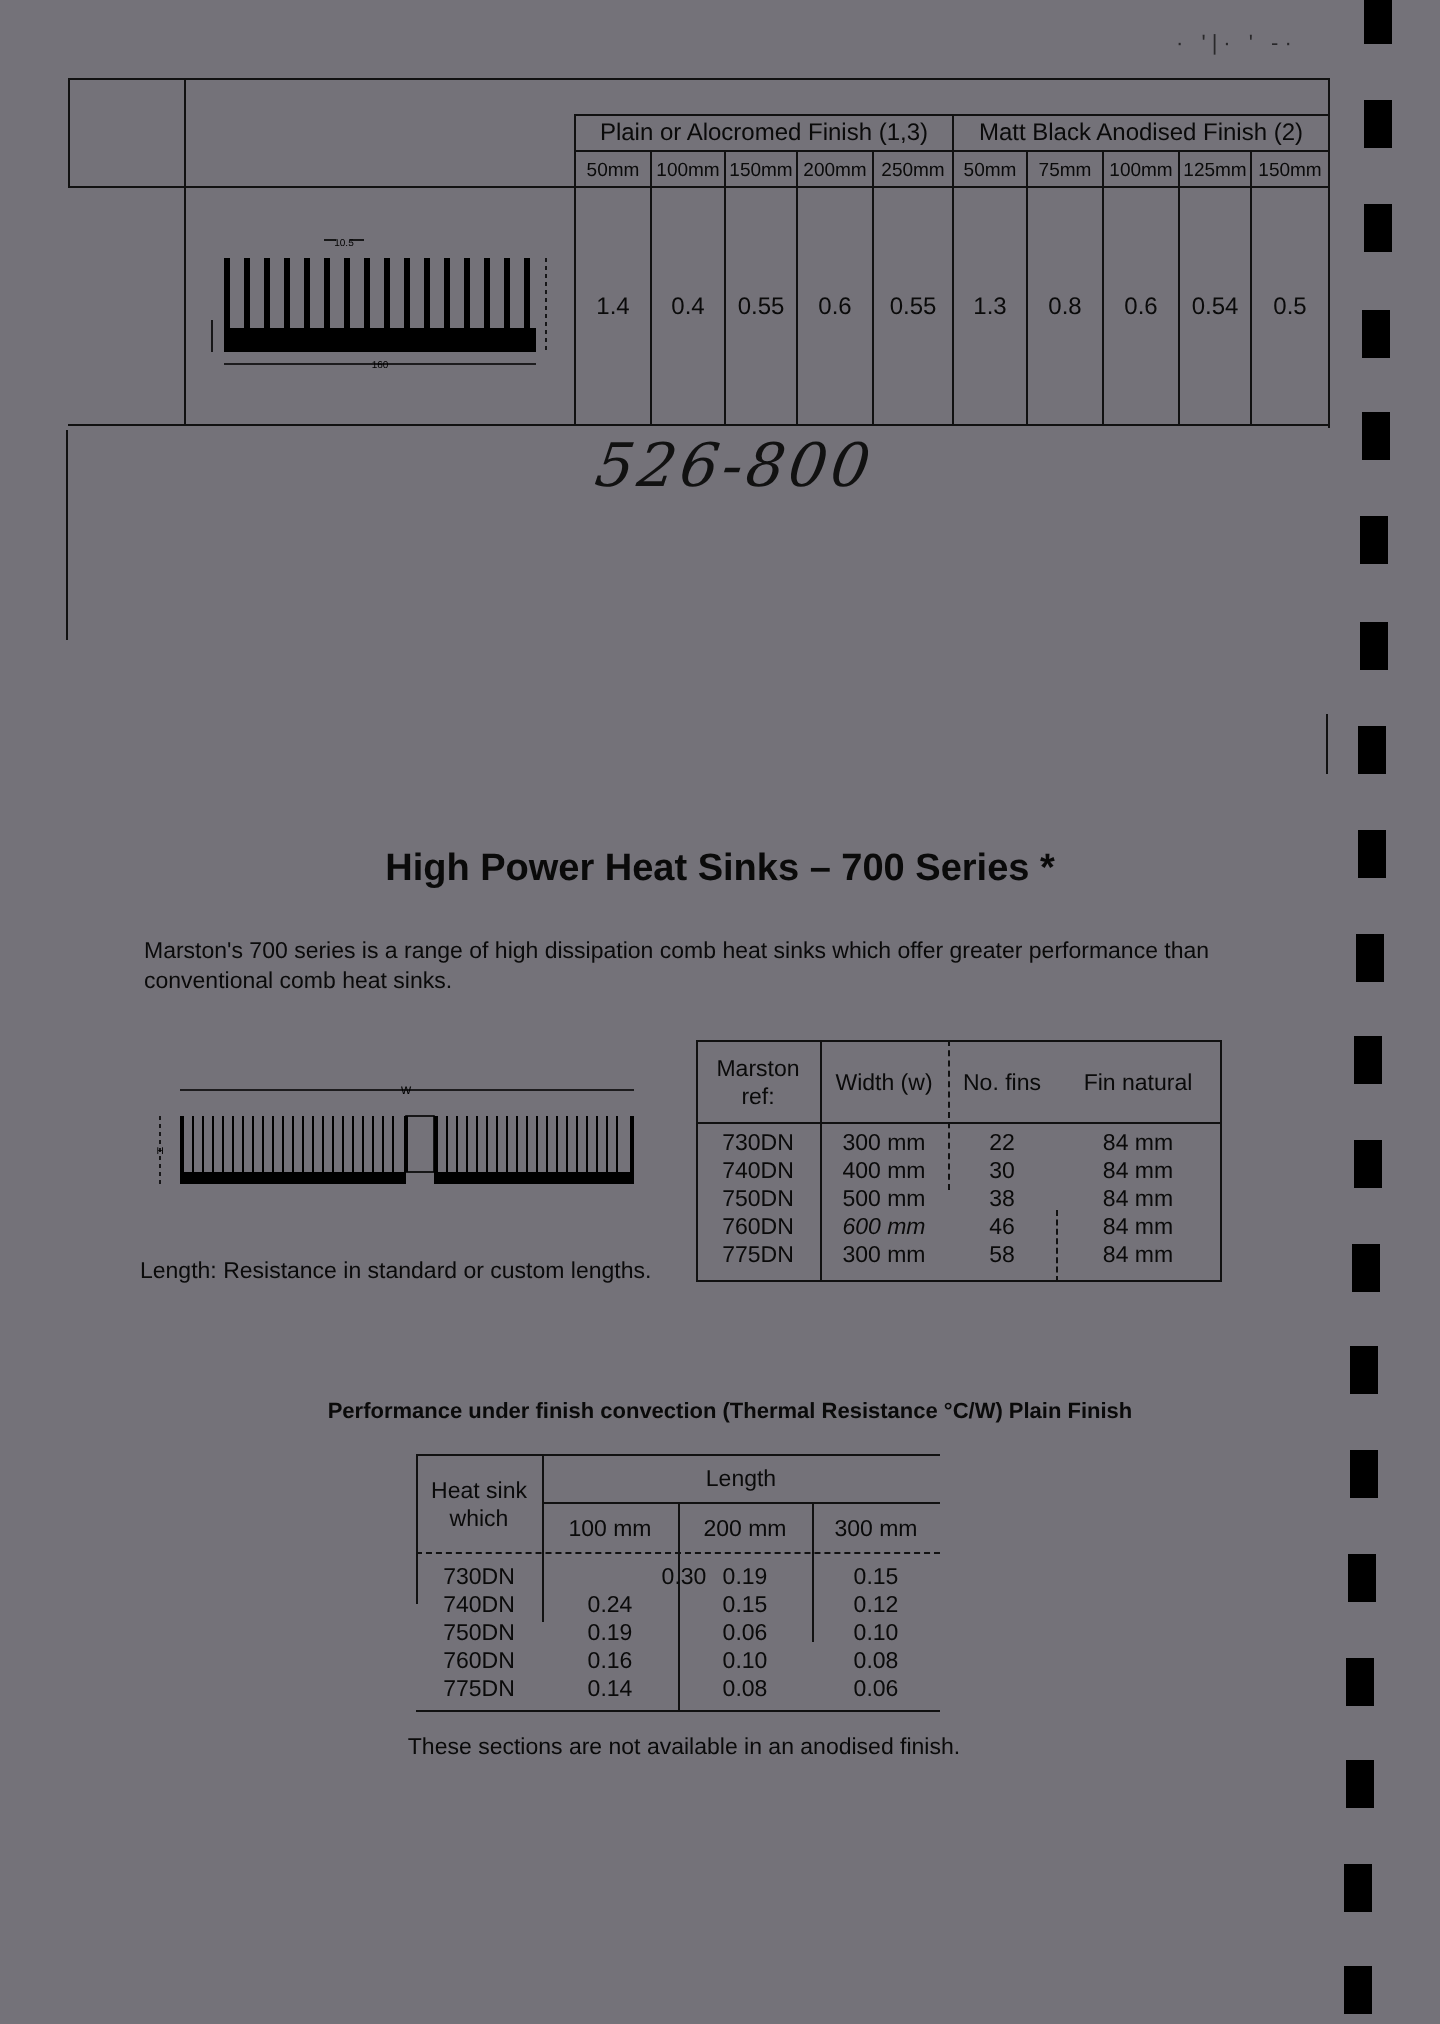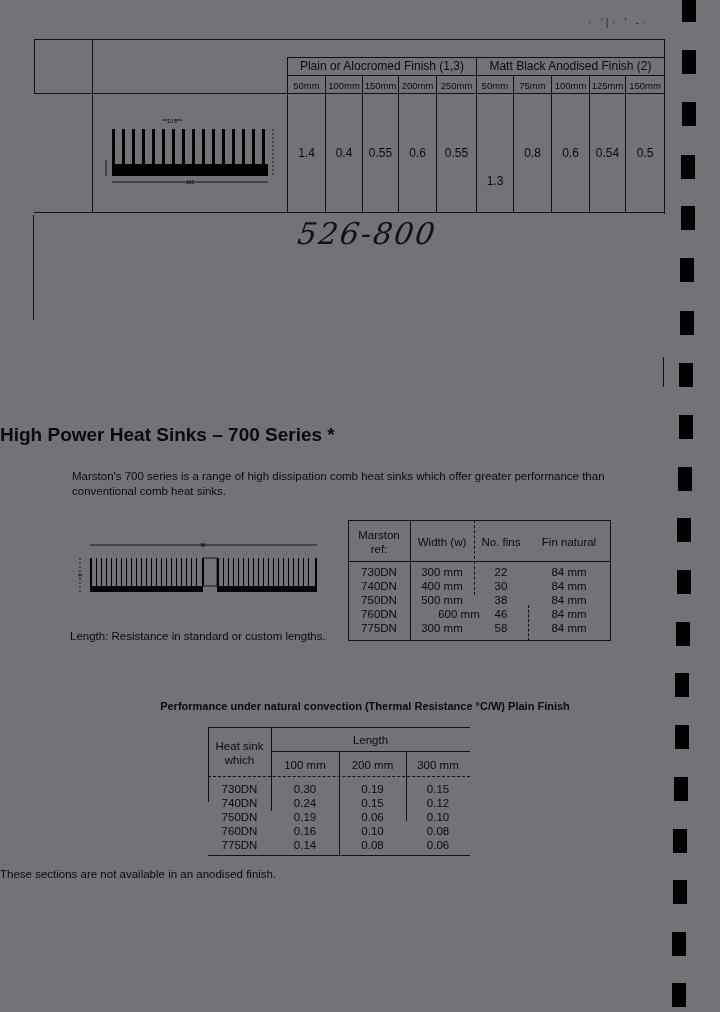--- a/index.html
+++ b/index.html
@@ -22,36 +22,36 @@
   .top-sub { position:absolute; font-size:9.5px; text-align:center; top:80px; white-space:nowrap; }
   .top-val { position:absolute; font-size:12px; text-align:center; top:146px; }
 
   .handwriting {
     position:absolute; left:298px; top:216px;
     font-family:"DejaVu Serif", serif; font-style:italic;
     font-size:30px; letter-spacing:2px; color:#111;
     transform:skewX(-8deg);
   }
 
-  .title { position:absolute; left:0; width:720px; top:424px; 
+  .title { position:absolute; left:0; width:720px; top:424px; text-align:center;
     font-size:19px; font-weight:bold; }
   .intro { position:absolute; left:72px; top:469px; width:560px; font-size:11.5px; line-height:15px; }
 
   .t2 { position:absolute; left:348px; top:520px; width:262px; height:120px; font-size:11.5px; }
   .t2 .hdr { position:absolute; text-align:center; line-height:14px; }
   .t2 .rowcell { position:absolute; text-align:center; line-height:14px; }
 
   .length-note { position:absolute; left:70px; top:630px; font-size:11.5px; }
 
   .perf-title { position:absolute; left:0; width:700px; top:700px; text-align:center; font-size:11px; font-weight:bold; padding-left:30px; box-sizing:border-box; }
 
   .t3 { position:absolute; left:208px; top:727px; width:262px; height:128px; font-size:11.5px; }
   .t3 .c { position:absolute; text-align:center; line-height:14px; }
 
-  .note2 { position:absolute; left:0; width:684px; top:868px; text-align:left; font-size:11.5px; }
+  .note2 { position:absolute; left:0; width:684px; top:868px; text-align:center; font-size:11.5px; }
 
   svg { position:absolute; }
 </style>
 </head>
 <body>
 
 <div>
   <div class="hole" style="left:682px;top:0px;height:22px;"></div>
   <div class="hole" style="left:682px;top:50px;"></div>
   <div class="hole" style="left:682px;top:102px;"></div>
@@ -111,21 +111,21 @@
   <div class="top-sub" style="left:514px;width:37px;">75mm</div>
   <div class="top-sub" style="left:552px;width:37px;">100mm</div>
   <div class="top-sub" style="left:590px;width:35px;">125mm</div>
   <div class="top-sub" style="left:626px;width:38px;">150mm</div>
 
   <div class="top-val" style="left:288px;width:37px;">1.4</div>
   <div class="top-val" style="left:326px;width:36px;">0.4</div>
   <div class="top-val" style="left:363px;width:35px;">0.55</div>
   <div class="top-val" style="left:399px;width:37px;">0.6</div>
   <div class="top-val" style="left:437px;width:39px;">0.55</div>
-  <div class="top-val" style="left:477px;width:36px;margin-top:28px;">1.3</div>
+  <div class="top-val" style="left:477px;width:36px;">1.3</div>
   <div class="top-val" style="left:514px;width:37px;">0.8</div>
   <div class="top-val" style="left:552px;width:37px;">0.6</div>
   <div class="top-val" style="left:590px;width:35px;">0.54</div>
   <div class="top-val" style="left:626px;width:38px;">0.5</div>
 
   <svg style="left:100px;top:115px;" width="180" height="70" viewBox="0 0 180 70">
     <rect x="12" y="49" width="156" height="12" fill="#000"></rect>
     <g fill="#000">
       <rect x="12" y="14" width="3" height="36"></rect>
       <rect x="22" y="14" width="3" height="36"></rect>
@@ -250,33 +250,33 @@
     <div class="rowcell" style="left:180px;width:82px;top:59px;">84 mm</div>
   </div>
   <div>
     <div class="rowcell" style="left:0;width:62px;top:73px;">750DN</div>
     <div class="rowcell" style="left:62px;width:64px;top:73px;">500 mm</div>
     <div class="rowcell" style="left:126px;width:54px;top:73px;text-align:center;">38</div>
     <div class="rowcell" style="left:180px;width:82px;top:73px;">84 mm</div>
   </div>
   <div>
     <div class="rowcell" style="left:0;width:62px;top:87px;">760DN</div>
-    <div class="rowcell" style="left:79px;width:64px;top:87px;">600 mm</div>
+    <div class="rowcell" style="left:62px;width:64px;top:87px;font-style:italic;">600 mm</div>
     <div class="rowcell" style="left:126px;width:54px;top:87px;">46</div>
     <div class="rowcell" style="left:180px;width:82px;top:87px;">84 mm</div>
   </div>
   <div>
     <div class="rowcell" style="left:0;width:62px;top:101px;">775DN</div>
     <div class="rowcell" style="left:62px;width:64px;top:101px;">300 mm</div>
     <div class="rowcell" style="left:126px;width:54px;top:101px;">58</div>
     <div class="rowcell" style="left:180px;width:82px;top:101px;">84 mm</div>
   </div>
 </div>
 
-<div class="perf-title">Performance under natural convection (Thermal Resistance °C/W) Plain Finish</div>
+<div class="perf-title">Performance under finish convection (Thermal Resistance °C/W) Plain Finish</div>
 
 <div class="t3">
   <div class="line-h" style="left:0;top:0;width:262px;"></div>
   <div class="line-h" style="left:63px;top:24px;width:199px;"></div>
   <div class="dash-h" style="left:0;top:49px;width:262px;"></div>
   <div class="line-h" style="left:0;top:128px;width:262px;"></div>
   <div class="line-v" style="left:0;top:0;height:75px;"></div>
   <div class="line-v" style="left:63px;top:0;height:84px;"></div>
   <div class="line-v" style="left:131px;top:24px;height:104px;"></div>
   <div class="line-v" style="left:198px;top:24px;height:70px;"></div>
@@ -285,21 +285,21 @@
     <div>Heat sink</div>
     <div>which</div>
   </div>
   <div class="c" style="left:63px;width:199px;top:6px;">Length</div>
   <div class="c" style="left:63px;width:68px;top:31px;">100 mm</div>
   <div class="c" style="left:131px;width:67px;top:31px;">200 mm</div>
   <div class="c" style="left:198px;width:64px;top:31px;">300 mm</div>
 
   <div>
     <div class="c" style="left:0;width:63px;top:55px;">730DN</div>
-    <div class="c" style="left:63px;width:68px;top:55px;">0.30</div>
+    <div class="c" style="left:63px;width:68px;top:55px;padding-left:37px;">0.30</div>
     <div class="c" style="left:131px;width:67px;top:55px;">0.19</div>
     <div class="c" style="left:198px;width:64px;top:55px;">0.15</div>
   </div>
   <div>
     <div class="c" style="left:0;width:63px;top:69px;">740DN</div>
     <div class="c" style="left:63px;width:68px;top:69px;">0.24</div>
     <div class="c" style="left:131px;width:67px;top:69px;">0.15</div>
     <div class="c" style="left:198px;width:64px;top:69px;">0.12</div>
   </div>
   <div>

